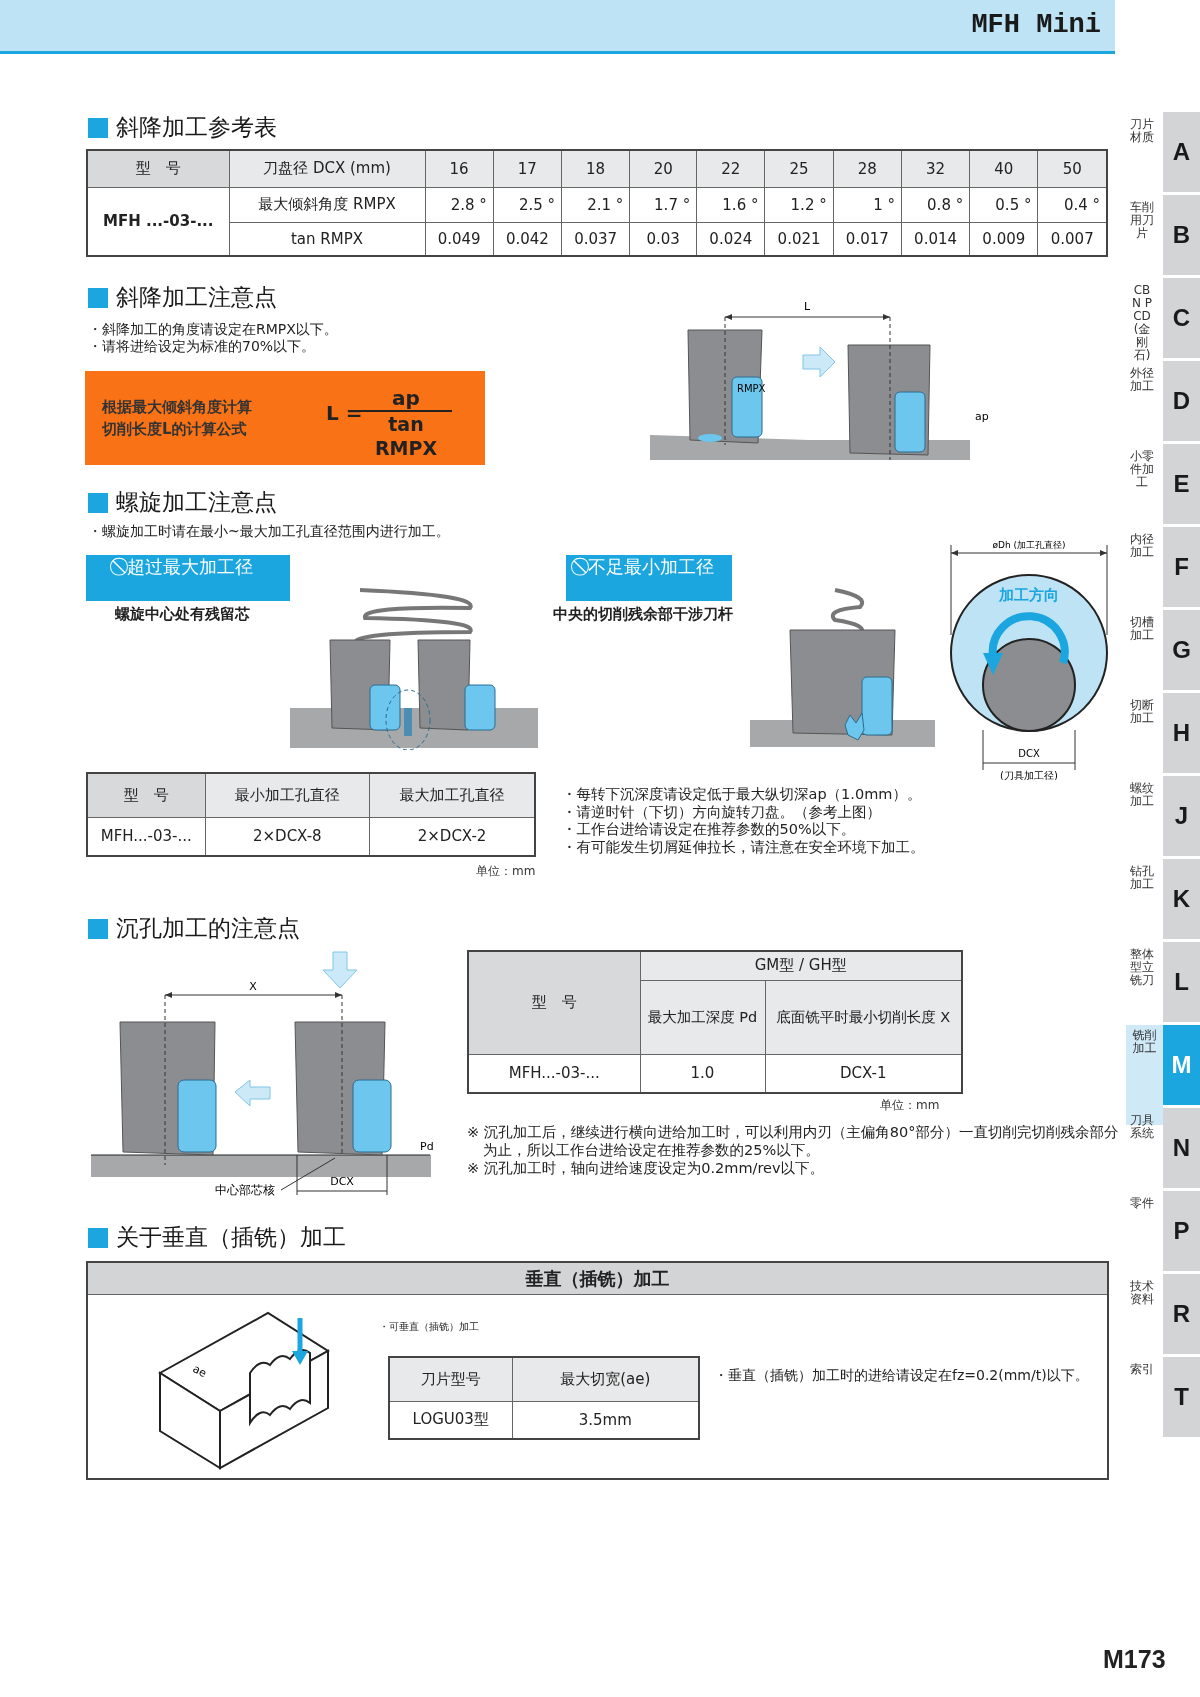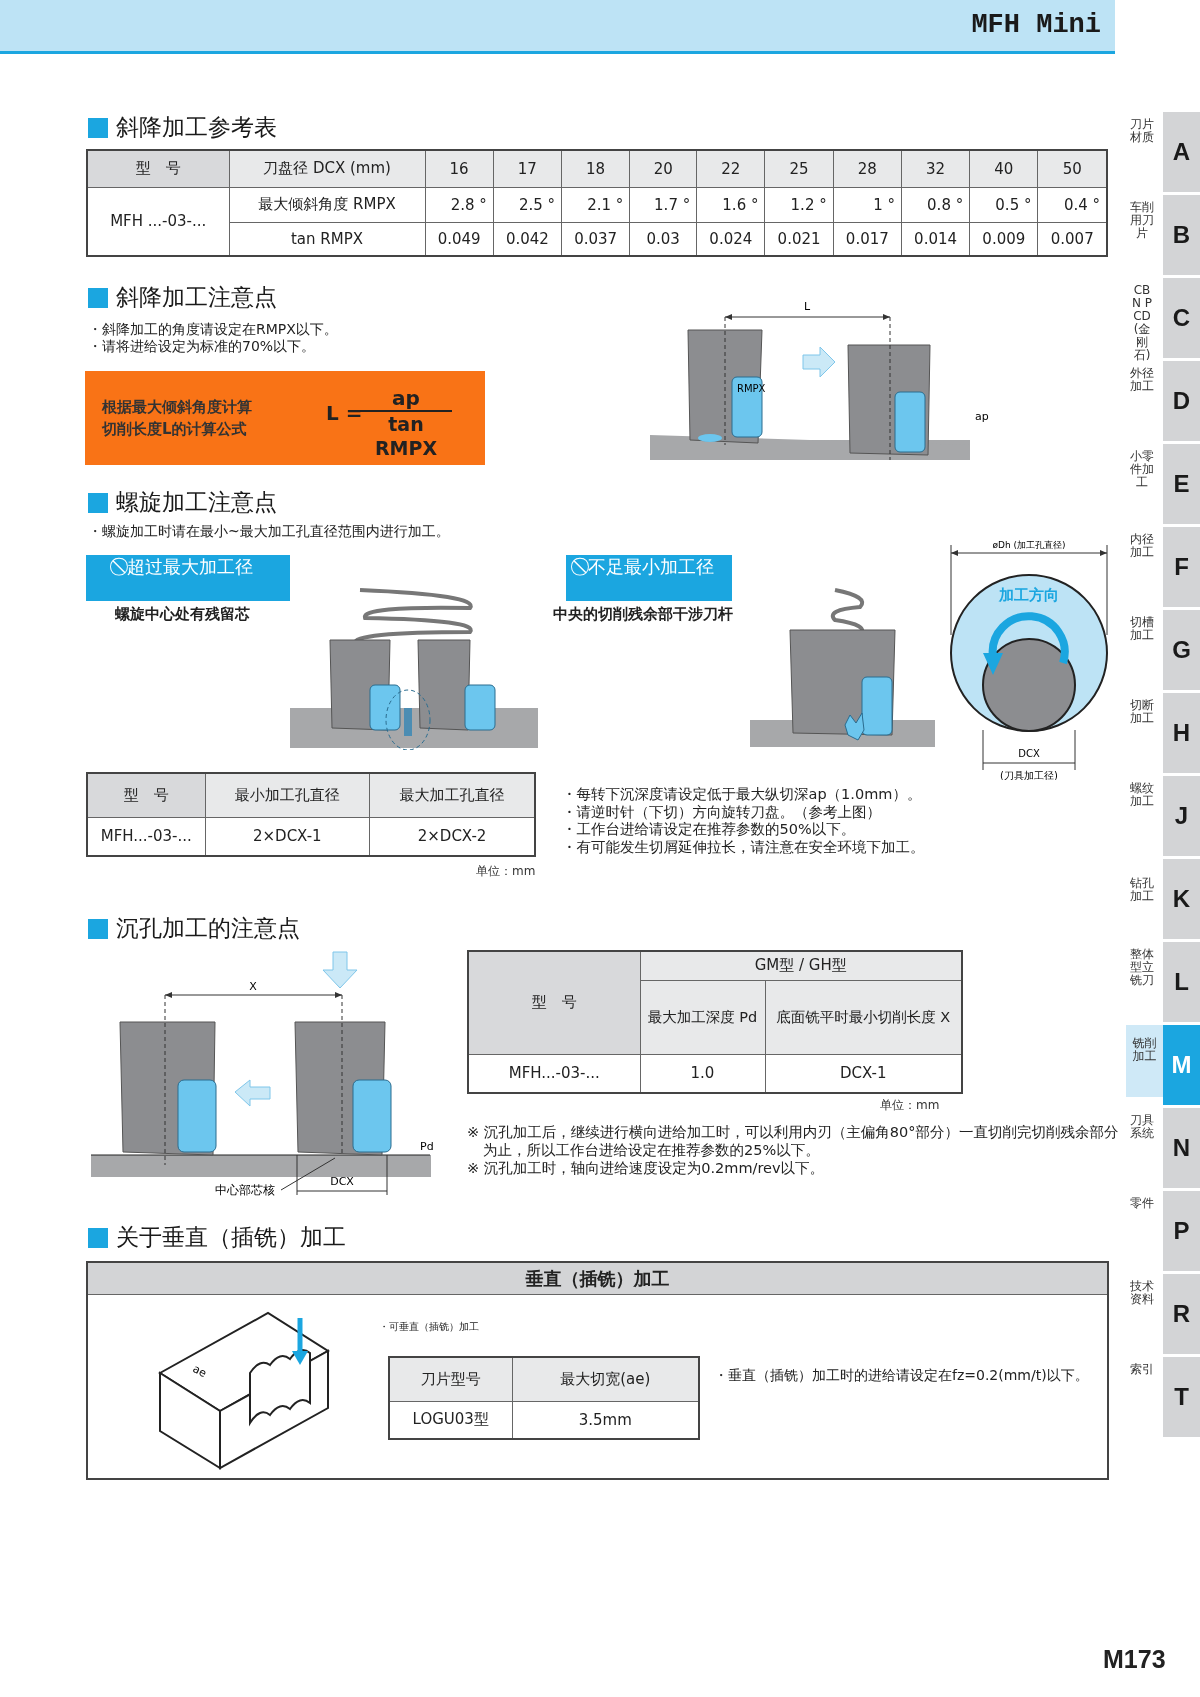--- a/index.html
+++ b/index.html
@@ -40,25 +40,25 @@
     <div class="sidelbl" style="top: 450px;">小零件加工</div>
     <div class="side" style="top: 444px; height: 80px;">E</div>
     <div class="sidelbl" style="top: 533px;">内径加工</div>
     <div class="side" style="top: 527px; height: 80px;">F</div>
     <div class="sidelbl" style="top: 616px;">切槽加工</div>
     <div class="side" style="top: 610px; height: 80px;">G</div>
     <div class="sidelbl" style="top: 699px;">切断加工</div>
     <div class="side" style="top: 693px; height: 80px;">H</div>
     <div class="sidelbl" style="top: 782px;">螺纹加工</div>
     <div class="side" style="top: 776px; height: 80px;">J</div>
-    <div class="sidelbl" style="top: 865px; margin-top: 12px;">钻孔加工</div>
+    <div class="sidelbl" style="top: 865px;">钻孔加工</div>
     <div class="side" style="top: 859px; height: 80px;">K</div>
     <div class="sidelbl" style="top: 948px;">整体型立铣刀</div>
     <div class="side" style="top: 942px; height: 80px;">L</div>
-    <div class="sidelbl act" style="top: 1025px; height: 72px; padding-top: 12px;">铣削加工</div>
+    <div class="sidelbl act" style="top: 1025px; height: 100px; padding-top: 4px;">铣削加工</div>
     <div class="side act" style="top: 1025px; height: 80px;">M</div>
     <div class="sidelbl" style="top: 1114px;">刀具系统</div>
     <div class="side" style="top: 1108px; height: 80px;">N</div>
     <div class="sidelbl" style="top: 1197px;">零件</div>
     <div class="side" style="top: 1191px; height: 80px;">P</div>
     <div class="sidelbl" style="top: 1280px;">技术资料</div>
     <div class="side" style="top: 1274px; height: 80px;">R</div>
     <div class="sidelbl" style="top: 1363px;">索引</div>
     <div class="side" style="top: 1357px; height: 80px;">T</div>
   </div>
@@ -77,21 +77,21 @@
     <td class="lg">18</td>
     <td class="lg">20</td>
     <td class="lg">22</td>
     <td class="lg">25</td>
     <td class="lg">28</td>
     <td class="lg">32</td>
     <td class="lg">40</td>
     <td class="lg">50</td>
   </tr>
   <tr style="height:35px">
-    <td rowspan="2" style="font-weight:normal">MFH ...-03-...</td>
+    <td rowspan="2" style="font-weight:bold">MFH ...-03-...</td>
     <td>最大倾斜角度 RMPX</td>
     <td style="text-align:right;padding-right:6px">2.8 °</td>
     <td style="text-align:right;padding-right:6px">2.5 °</td>
     <td style="text-align:right;padding-right:6px">2.1 °</td>
     <td style="text-align:right;padding-right:6px">1.7 °</td>
     <td style="text-align:right;padding-right:6px">1.6 °</td>
     <td style="text-align:right;padding-right:6px">1.2 °</td>
     <td style="text-align:right;padding-right:6px">1 °</td>
     <td style="text-align:right;padding-right:6px">0.8 °</td>
     <td style="text-align:right;padding-right:6px">0.5 °</td>
@@ -210,21 +210,21 @@
 
 <table class="abs" style="left:86px;top:772px;width:450px;border:2px solid #444">
   <tbody>
       <tr style="height:44px">
     <td class="g" style="width:118px">型　号</td>
     <td class="lg">最小加工孔直径</td>
     <td class="lg">最大加工孔直径</td>
   </tr>
   <tr style="height:39px">
     <td>MFH...-03-...</td>
-    <td>2×DCX-1</td>
+    <td>2×DCX-8</td>
     <td>2×DCX-2</td>
   </tr>
 </tbody>
   </table>
 <div class="unit" style="left:476px;top:863px">单位：mm</div>
 <div class="note" style="left:562px;top:786px;font-size:14.5px;line-height:17.5px">
   <div>・每转下沉深度请设定低于最大纵切深ap（1.0mm）。</div>
   <div>・请逆时针（下切）方向旋转刀盘。（参考上图）</div>
   <div>・工作台进给请设定在推荐参数的50%以下。</div>
   <div>・有可能发生切屑延伸拉长，请注意在安全环境下加工。</div>

